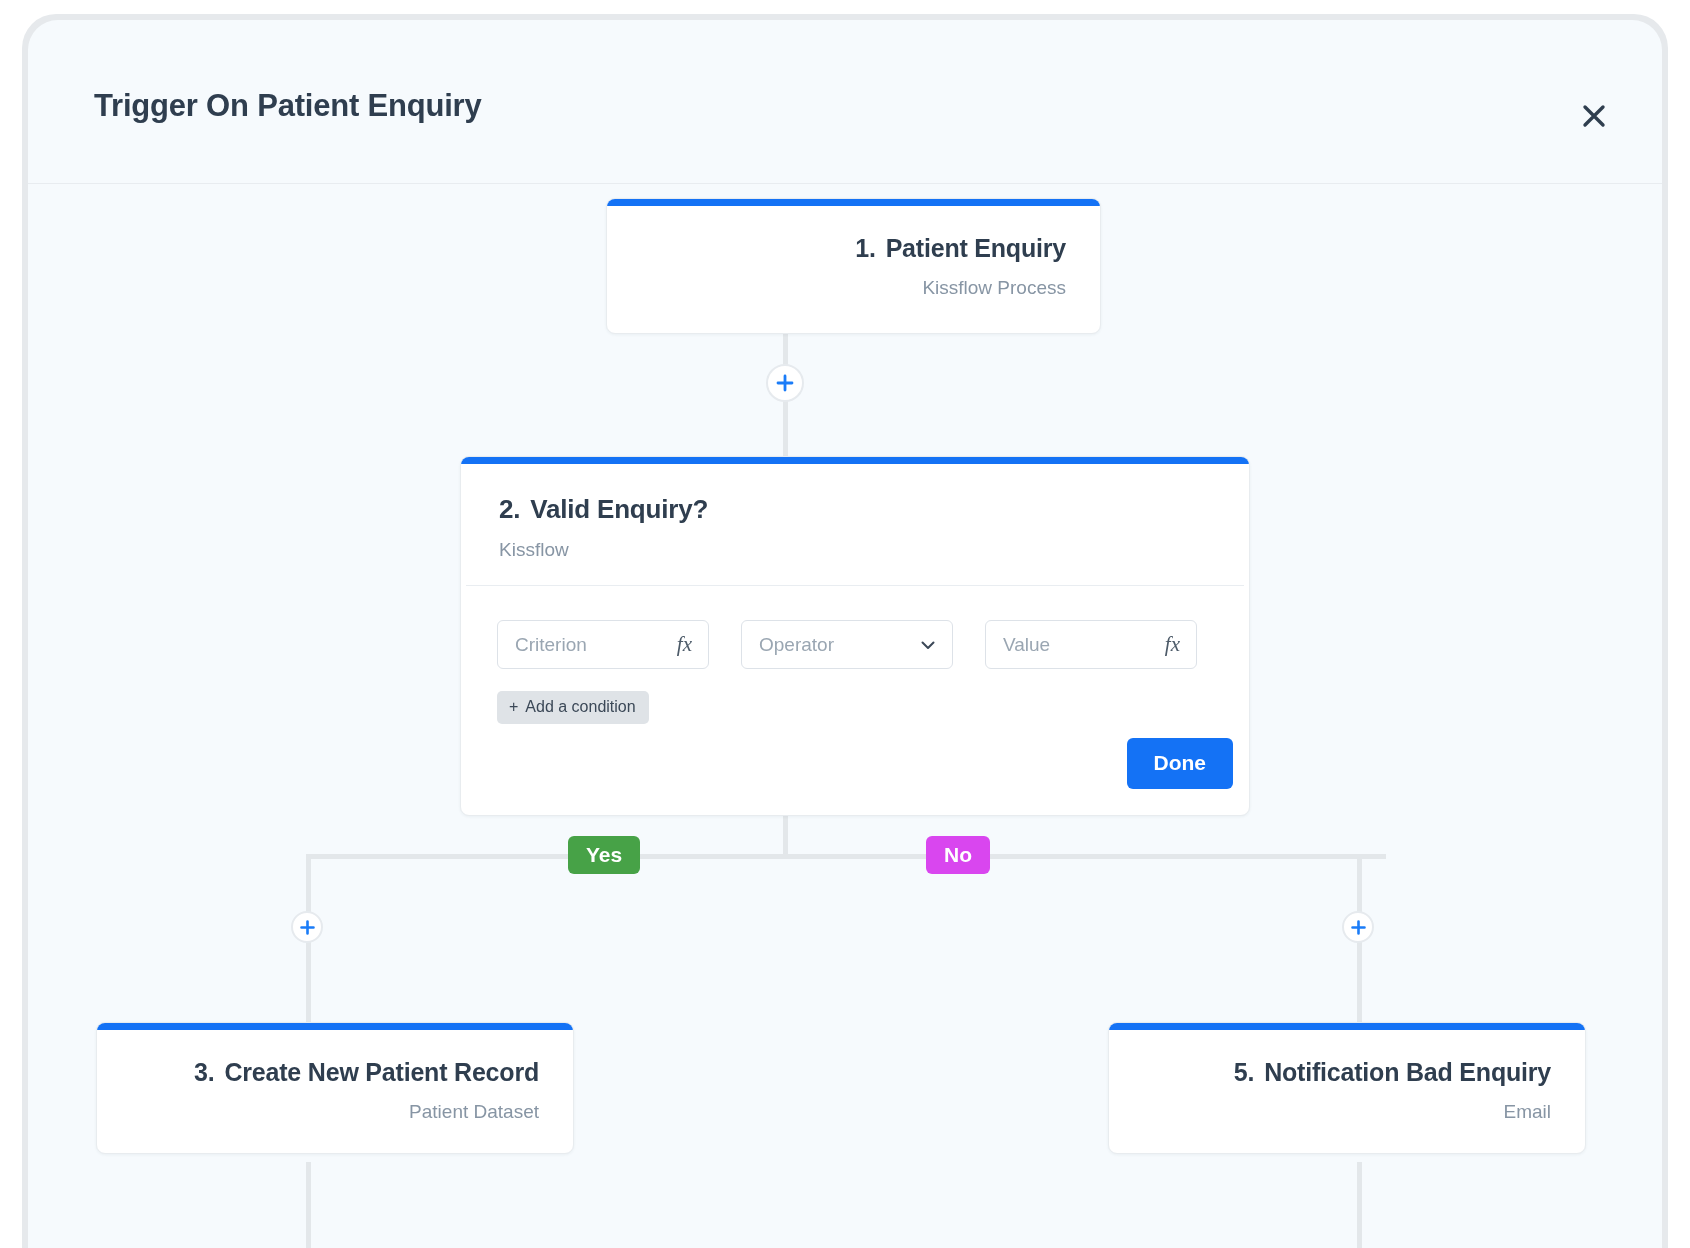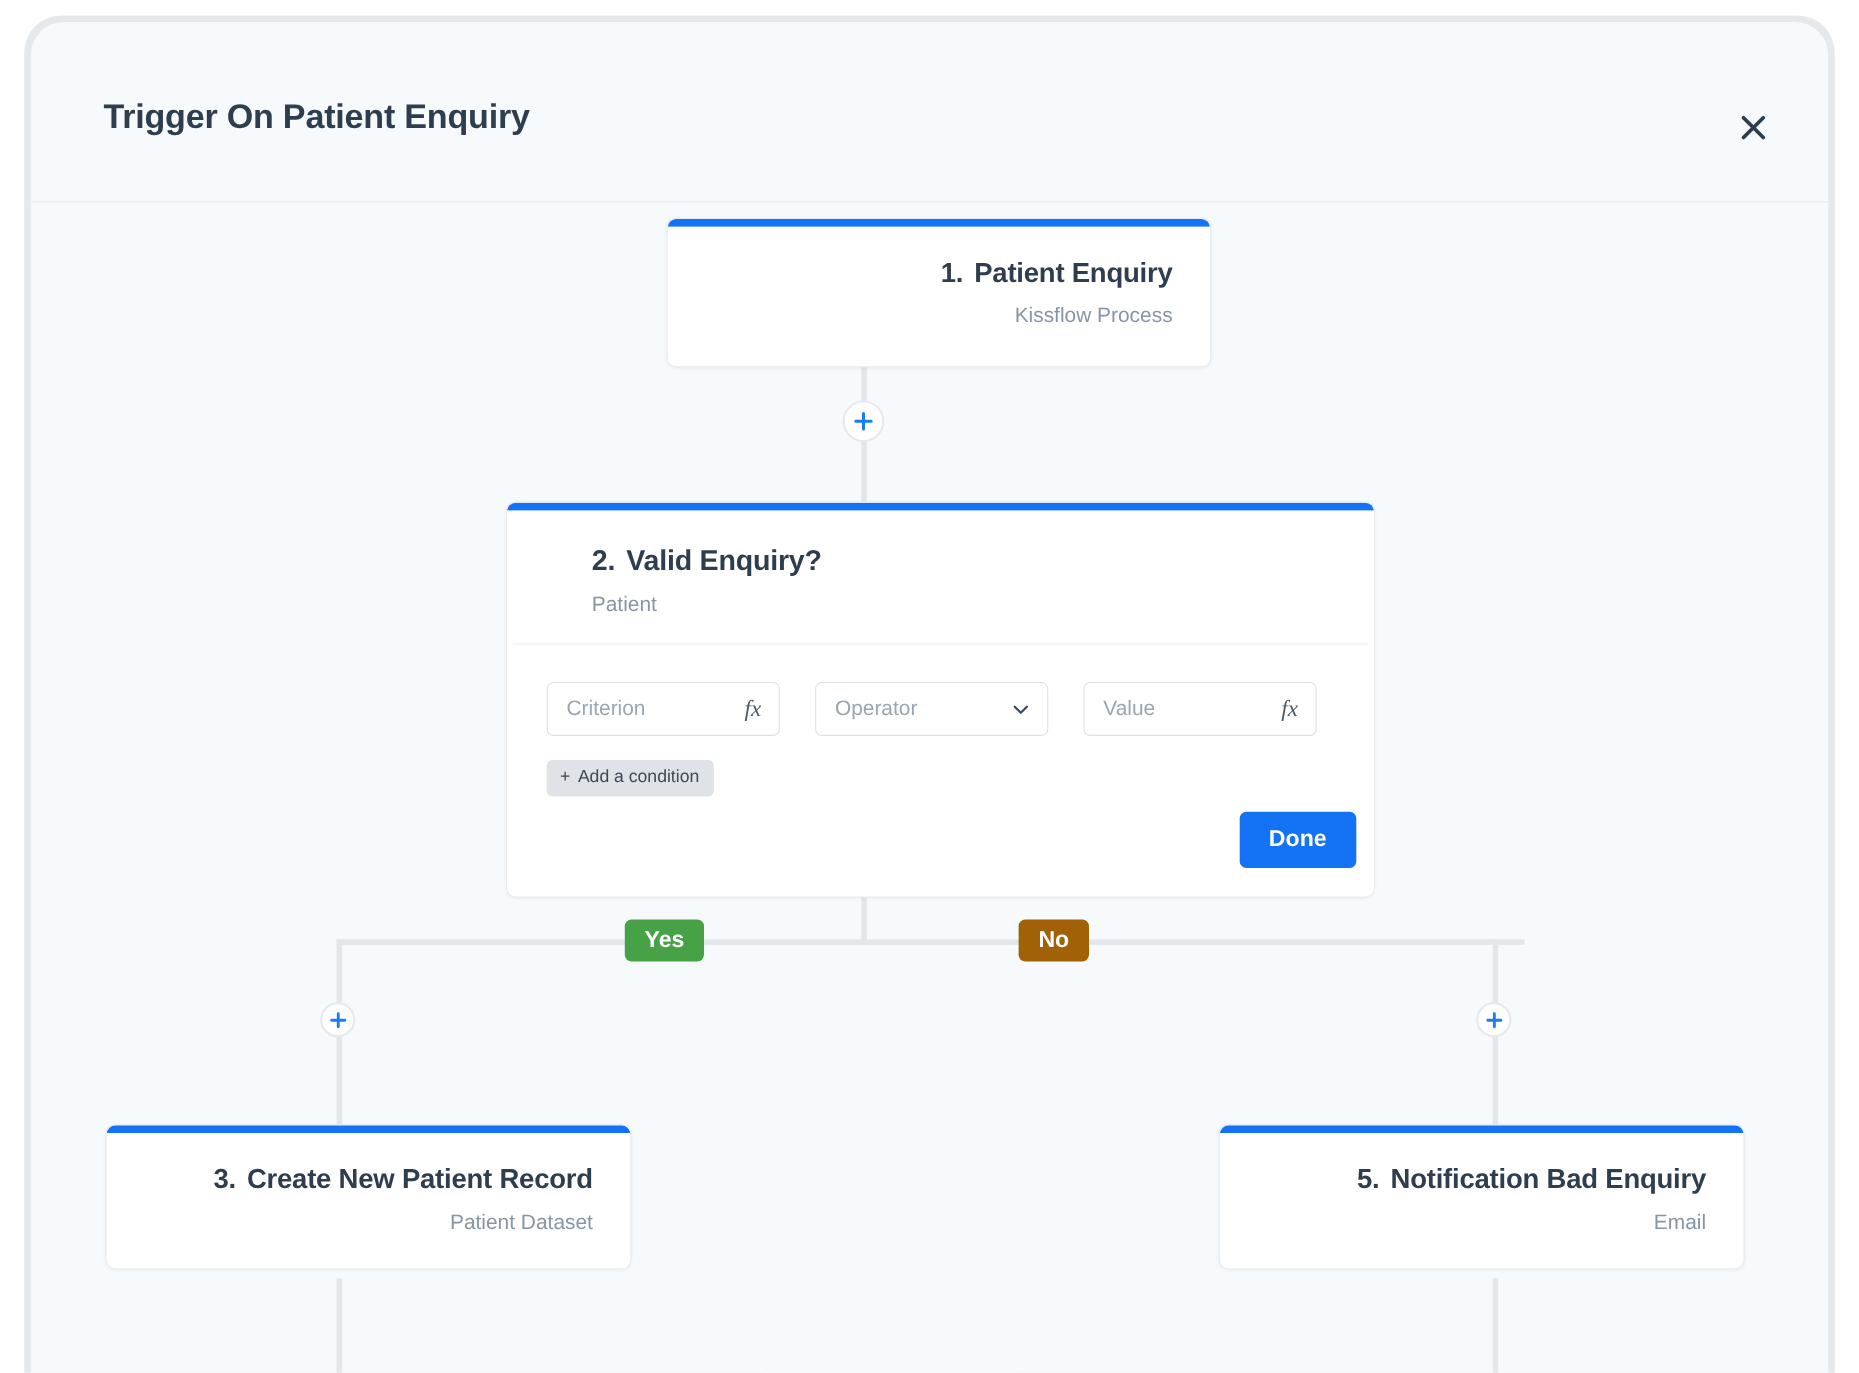--- a/index.html
+++ b/index.html
@@ -132,21 +132,21 @@
     color: #8795a4;
     font-weight: normal;
   }
 
   
   #node-1 { left: 578px; top: 14px; width: 495px; }
   #node-1 .node-body { padding: 28px 34px 34px 38px; }
 
   
   #node-2 { left: 432px; top: 272px; width: 790px; }
-  #node-2 .node-head { padding: 30px 47px 24px 38px; margin-left: 39px; }
+  #node-2 .node-head { padding: 30px 47px 24px 38px; }
   #node-2 .node-head .node-title { font-size: 26px; }
   #node-2 .node-divider {
     height: 1px;
     background: #e9edf1;
     margin: 0 5px;
   }
   #node-2 .node-form { padding: 34px 16px 26px 36px; }
 
   .field-row { display: flex; gap: 32px; }
   .field {
@@ -218,21 +218,21 @@
   .badge {
     position: absolute;
     border-radius: 6px;
     color: #ffffff;
     font-size: 21px;
     font-weight: bold;
     padding: 8px 18px 9px 18px;
     line-height: 1;
   }
   .badge.yes { background: #47a247; left: 540px; top: 652px; }
-  .badge.no  { background: #a16207; left: 898px; top: 652px; }
+  .badge.no  { background: #d946ef; left: 898px; top: 652px; }
 </style>
 </head>
 <body>
 
 <div class="frame-outer"></div>
 
 <div class="panel">
 
   <div class="panel-header">
     <div class="panel-title">Trigger On Patient Enquiry</div>
@@ -298,21 +298,21 @@
         <div class="node-sub">Kissflow Process</div>
       </div>
     </div>
 
     <div class="node" id="node-2">
       <div class="node-bar"></div>
       <div class="node-head">
         <div class="node-title">
           <span class="num">2.</span><span>Valid Enquiry?</span>
         </div>
-        <div class="node-sub">Patient</div>
+        <div class="node-sub">Kissflow</div>
       </div>
       <div class="node-divider"></div>
 
       <div class="node-form">
         <div class="field-row">
 
           <div class="field criterion">
             <span class="field-text">Criterion</span>
             <span class="fx">fx</span>
           </div>

